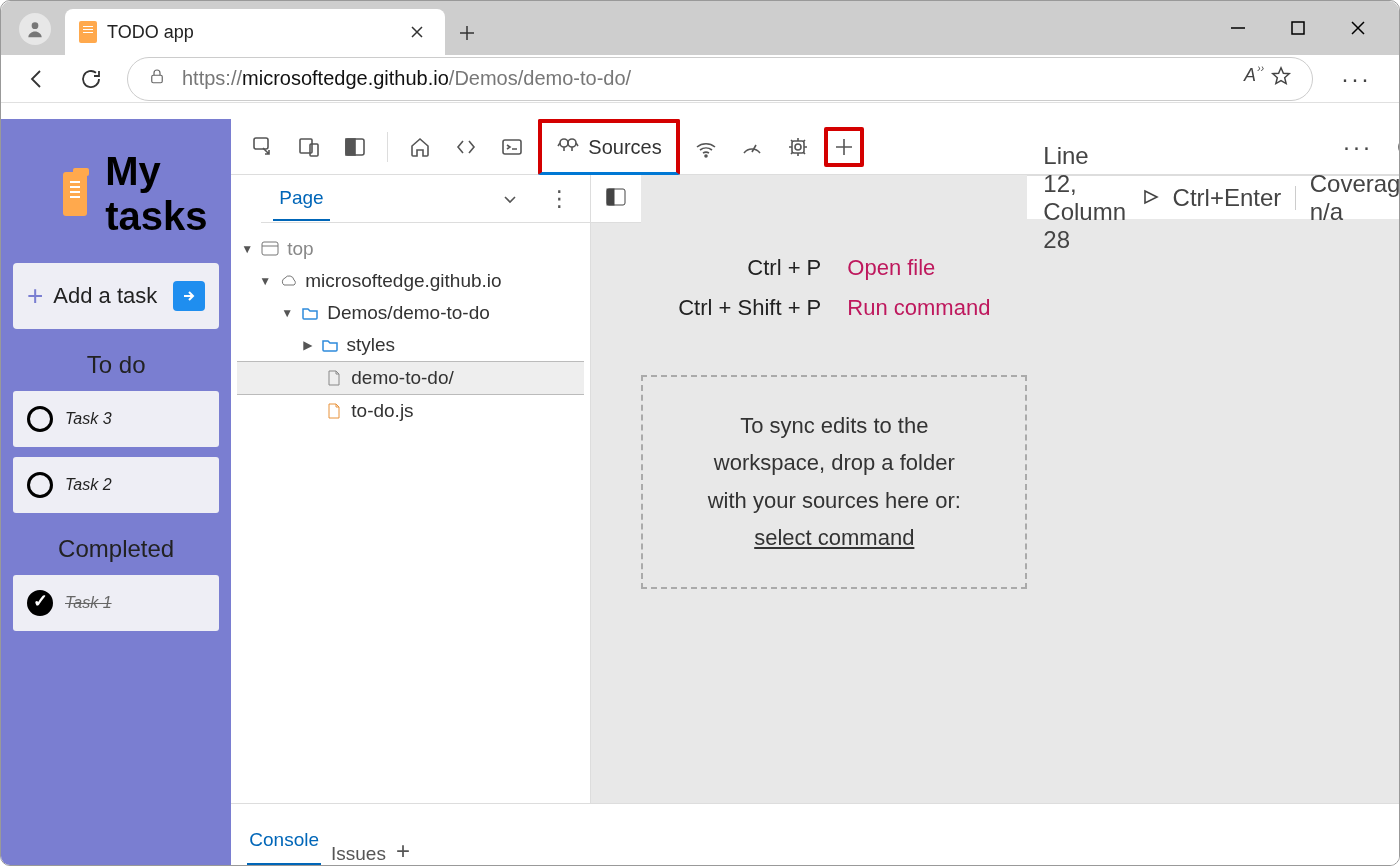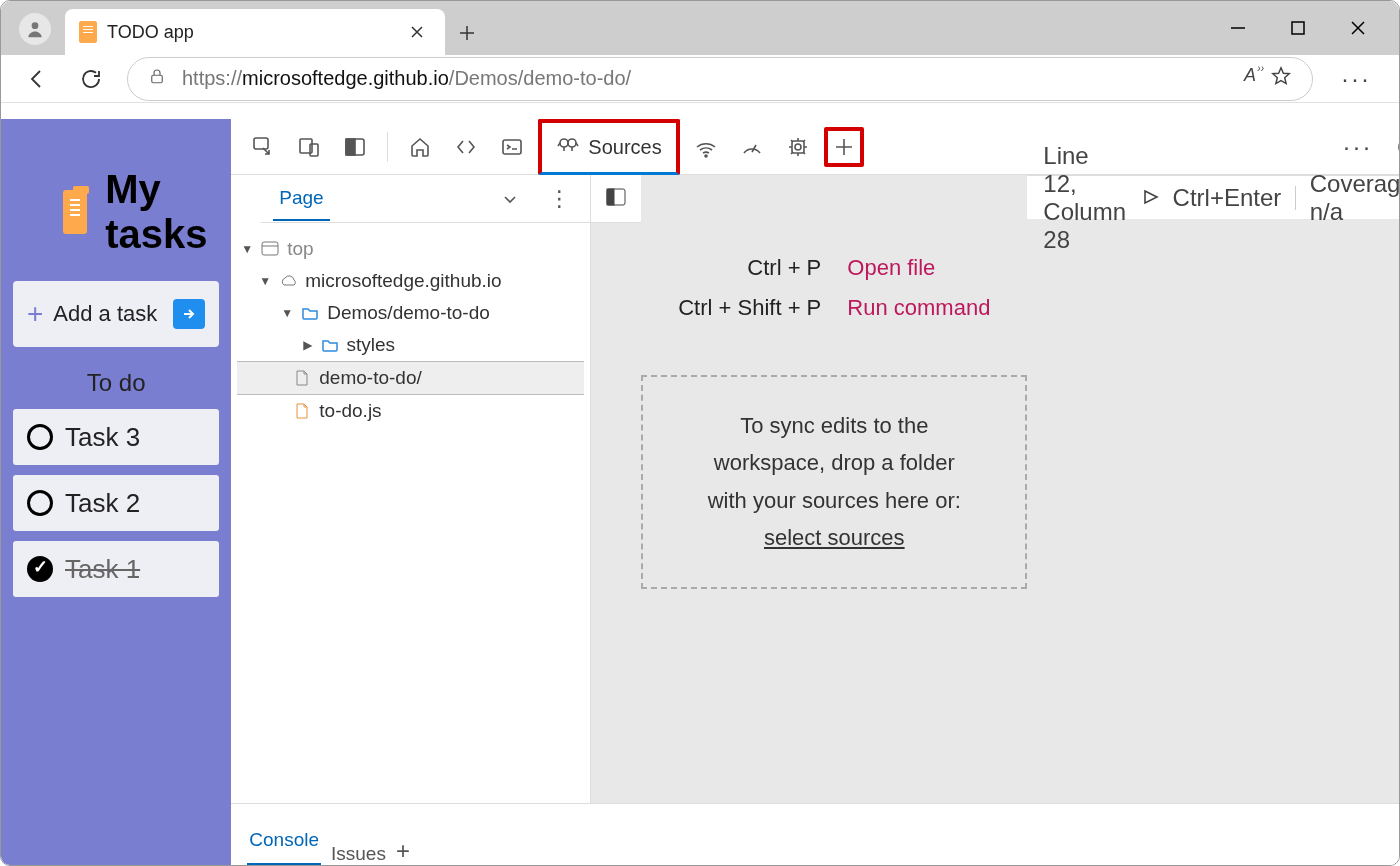--- a/index.html
+++ b/index.html
@@ -32,35 +32,35 @@
 .url-actions { display: flex; gap: 14px; }
 .url-actions .aloud { font-size: 18px; font-style: italic; color: #444; position: relative; }
 .url-actions .aloud sup { font-size: 10px; position: absolute; top: -2px; right: -8px; }
 .url-actions svg { width: 22px; height: 22px; stroke: #444; fill: none; stroke-width: 1.6; }
 .more-dots { font-size: 24px; color: #444; letter-spacing: 2px; cursor: pointer; padding: 0 10px; }
 
 
 .content { position: absolute; top: 118px; left: 0; right: 0; bottom: 0; display: flex; }
 
 
-.todo-app { width: 351px; background: #7a7ed1; padding: 28px 12px; }
+.todo-app { width: 351px; background: #7a7ed1; padding: 10px 12px; }
 .app-title { display: flex; align-items: center; gap: 18px; font-size: 40px; font-weight: 700; color: #000; margin: 20px 0 24px 50px; }
 .clipboard-icon { width: 36px; height: 44px; background: #ffa94d; border-radius: 3px; position: relative; }
 .clipboard-icon::before { content: ''; position: absolute; top: -4px; left: 10px; width: 16px; height: 8px; background: #ffa94d; border-radius: 2px; }
 .clipboard-icon::after { content: ''; position: absolute; top: 9px; left: 7px; right: 7px; height: 2px; background: #fff; box-shadow: 0 5px 0 #fff, 0 10px 0 #fff, 0 15px 0 #fff; }
 .add-task { background: #eeeef5; border-radius: 4px; height: 66px; display: flex; align-items: center; padding: 0 14px; gap: 10px; }
 .add-plus { font-size: 28px; color: #7a7ed1; font-weight: 300; }
 .add-label { flex: 1; font-size: 22px; color: #222; }
 .add-go { width: 32px; height: 30px; background: #1f8eef; border-radius: 4px; display: flex; align-items: center; justify-content: center; color: #fff; }
 .section-h { text-align: center; font-size: 24px; color: #222; margin: 22px 0 12px; }
 .task { background: #eeeef5; border-radius: 3px; height: 56px; display: flex; align-items: center; padding: 0 14px; gap: 12px; margin-bottom: 10px; }
 .task .circle { width: 26px; height: 26px; border: 3px solid #000; border-radius: 50%; }
 .task.done .circle { background: #000; position: relative; }
 .task.done .circle::after { content: '✓'; color: #fff; position: absolute; top: -3px; left: 3px; font-size: 18px; font-weight: 700; }
-.task-label { font-size: 26px; color: #222; }
+.task-label { font-size: 16px; color: #222; font-style: italic; }
 .task.done .task-label { text-decoration: line-through; color: #666; }
 
 
 .devtools { flex: 1; background: #fff; display: flex; flex-direction: column; }
 .dt-toolbar { height: 56px; border-bottom: 1px solid #ddd; display: flex; align-items: center; padding: 0 12px; gap: 6px; }
 .dt-ico { width: 40px; height: 40px; display: flex; align-items: center; justify-content: center; cursor: pointer; }
 .dt-ico svg { width: 24px; height: 24px; stroke: #555; fill: none; stroke-width: 1.6; }
 .dt-sep { width: 1px; height: 30px; background: #ddd; margin: 0 6px; }
 .dt-tab { display: flex; align-items: center; gap: 8px; font-size: 20px; color: #333; padding: 0 14px; height: 56px; }
 .dt-tab.active { border-bottom: 3px solid #0078d4; }
@@ -70,21 +70,21 @@
 .dt-body { flex: 1; display: flex; }
 
 .nav-panel { width: 360px; border-right: 1px solid #ddd; display: flex; flex-direction: column; }
 .nav-tabs { height: 48px; border-bottom: 1px solid #ddd; display: flex; align-items: center; padding: 0 12px; gap: 10px; margin-left: 30px; }
 .nav-tab { font-size: 19px; color: #0066b8; border-bottom: 2px solid #0066b8; padding: 10px 6px; }
 .nav-chev { margin-left: auto; }
 .nav-kebab { font-size: 22px; color: #555; padding: 0 8px; }
 .file-tree { padding: 10px 6px; font-size: 19px; color: #333; }
 .tree-row { display: flex; align-items: center; gap: 8px; padding: 5px 4px; cursor: pointer; }
 .tree-row.selected { background: #eee; border-top: 1px solid #bbb; border-bottom: 1px solid #bbb; }
-.indent1 { padding-left: 22px; } .indent2 { padding-left: 44px; } .indent3 { padding-left: 66px; } .indent4 { padding-left: 56px; }
+.indent1 { padding-left: 22px; } .indent2 { padding-left: 44px; } .indent3 { padding-left: 66px; } .indent4 { padding-left: 88px; }
 .tri { font-size: 12px; color: #555; }
 .file-ico { width: 18px; height: 18px; }
 .file-ico.window svg, .file-ico.cloud svg, .file-ico.folder svg, .file-ico.doc svg { width: 18px; height: 18px; }
 .folder svg { fill: #2e8bdb; }
 .doc.orange svg { fill: #e8923a; }
 .doc.gray svg { fill: #888; }
 
 .editor-panel { flex: 1; background: #e8e8e8; display: flex; }
 .editor-bar { height: 48px; background: #fff; border-bottom: 1px solid #ddd; display: flex; align-items: center; padding: 0 14px; }
 .sidebar-toggle svg { width: 22px; height: 22px; stroke: #444; fill: #444; }
@@ -197,20 +197,21 @@
     </div>
     <div class="section-h">To do</div>
     <div class="task">
       <span class="circle"></span>
       <span class="task-label">Task 3</span>
     </div>
     <div class="task">
       <span class="circle"></span>
       <span class="task-label">Task 2</span>
     </div>
+    <div class="section-h">Completed</div>
     <div class="task done">
       <span class="circle"></span>
       <span class="task-label">Task 1</span>
     </div>
   </div>
 
   <div class="devtools">
 
     <div class="dt-toolbar">
       <span class="dt-ico">
@@ -368,21 +369,21 @@
             <span class="shortcut-key">Ctrl + P</span>
             <span class="shortcut-act">Open file</span>
           </div>
           <div class="shortcut-row">
             <span class="shortcut-key">Ctrl + Shift + P</span>
             <span class="shortcut-act">Run command</span>
           </div>
           <div class="drop-zone">
             <div>To sync edits to the workspace, drop a folder</div>
             <div>
-              <span>with your sources here or: </span><span class="link">select sources</span>
+              <span>with your sources here or: </span><span class="link">select command</span>
             </div>
           </div>
         </div>
         <div class="editor-status">
           <span>Line 12, Column 28</span>
           <span class="run"><svg viewBox="0 0 18 18">
                 <path d="M4 3l12 6-12 6z"></path>
               </svg></span>
           <span>Ctrl+Enter</span>
           <span style="width:1px;height:24px;background:#ccc"></span>

